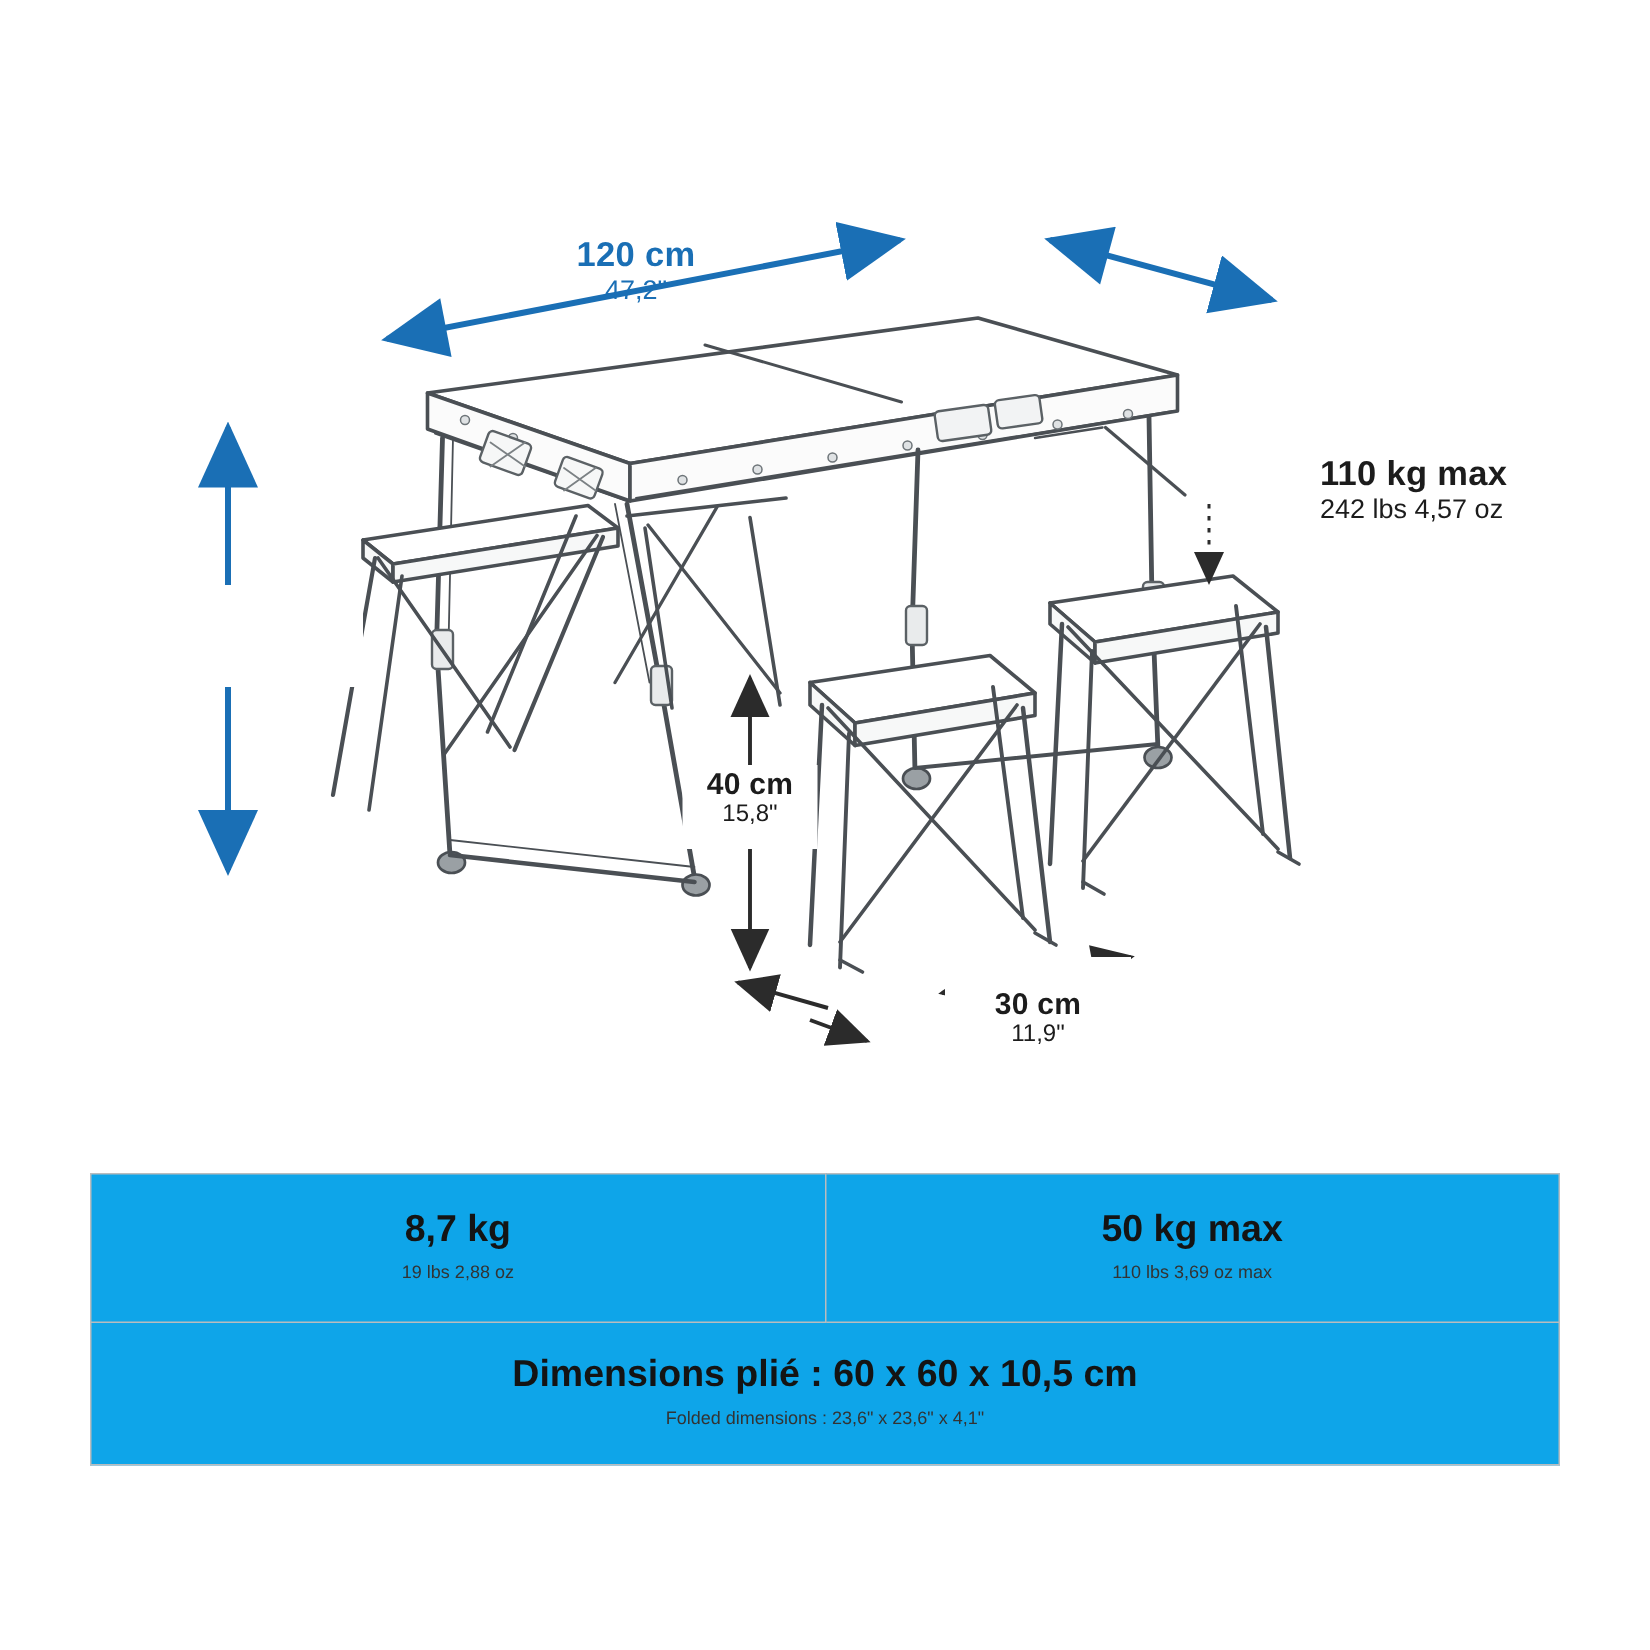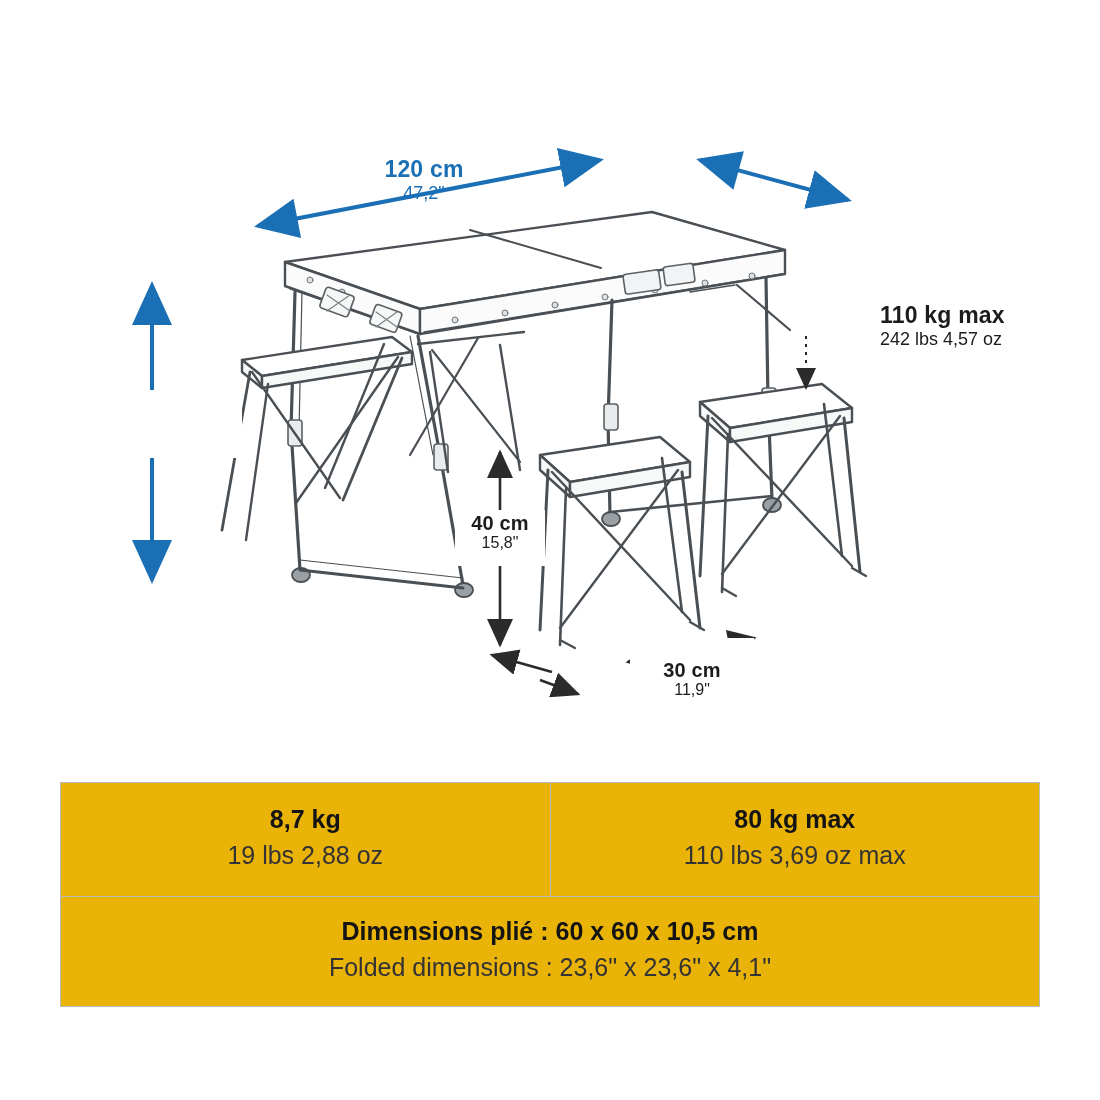--- a/index.html
+++ b/index.html
@@ -52,37 +52,37 @@
   .dim-label.small .sub  { font-size: 16px; }
 
   
   .spec-table {
     position: absolute;
     left: 60px;
     top: 782px;
     width: 980px;
     border: 1px solid #b9bcbe;
     border-collapse: collapse;
-    background: #eab308;
+    background: #0ea5e9;
   }
   .spec-table td {
     border: 1px solid #b9bcbe;
     text-align: center;
     vertical-align: middle;
     padding: 22px 10px 26px 10px;
   }
   .cell-main {
     font-weight: bold;
     font-size: 25px;
     color: #141414;
     display: block;
     margin-bottom: 7px;
   }
   .cell-sub {
-    font-size: 25px;
+    font-size: 12px;
     color: #333;
     display: block;
   }
   .row2 td { padding: 20px 10px 24px 10px; }
 </style>
 </head>
 <body>
 
 <div id="stage">
 
@@ -245,21 +245,21 @@
   </div>
 
   <table class="spec-table">
     <tbody>
         <tr>
       <td style="width:50%;">
         <span class="cell-main">8,7 kg</span>
         <span class="cell-sub">19 lbs 2,88 oz</span>
       </td>
       <td style="width:50%;">
-        <span class="cell-main">80 kg max</span>
+        <span class="cell-main">50 kg max</span>
         <span class="cell-sub">110 lbs 3,69 oz max</span>
       </td>
     </tr>
     <tr class="row2">
       <td colspan="2">
         <span class="cell-main">Dimensions plié : 60 x 60 x 10,5 cm</span>
         <span class="cell-sub">Folded dimensions : 23,6" x 23,6" x 4,1"</span>
       </td>
     </tr>
   </tbody>

